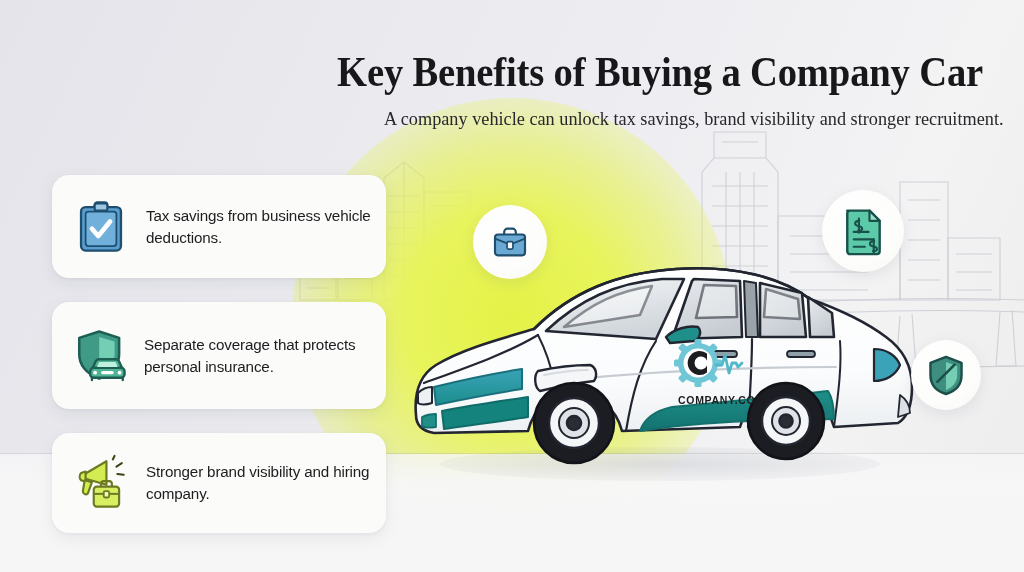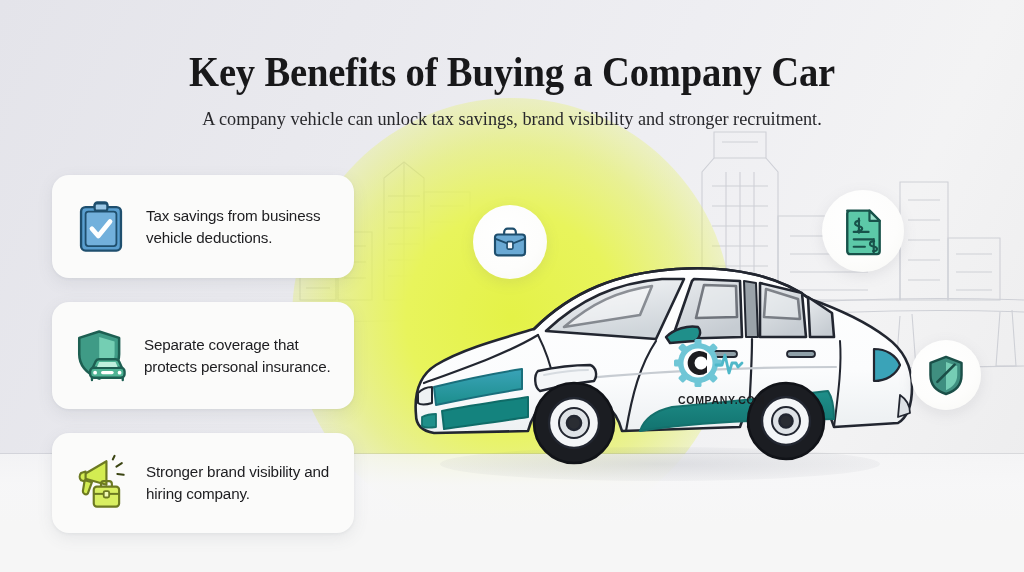--- a/index.html
+++ b/index.html
@@ -44,21 +44,21 @@
   
   .car-shadow {
     position:absolute; left:660px; top:464px;
     width:440px; height:34px;
     transform:translate(-50%,-50%);
     border-radius:50%;
     background:radial-gradient(ellipse at 50% 50%,rgba(120,125,140,.20) 0%,rgba(120,125,140,.09) 55%,rgba(120,125,140,0) 100%);
   }
 
   
-  .header { position:absolute; top:0; left:0; width:1024px; text-align:center; z-index:6; }
+  .header { position:absolute; top:0; left:0; width:1024px; text-align:right; z-index:6; }
   .title {
     font-family:"Liberation Serif", serif;
     font-weight:700;
     font-size:42px;
     letter-spacing:-.2px;
     color:#18181a;
     margin-top:48px;
     transform:scaleX(.92);
     white-space:nowrap;
   }
@@ -68,21 +68,21 @@
     color:#28282c;
     margin-top:12px;
     transform:scaleX(.96);
     white-space:nowrap;
   }
 
   
   .cards { position:absolute; left:52px; top:175px; z-index:7; }
   .card {
     position:relative;
-    width:302px;
+    width:334px;
     background:#fbfbfa;
     border-radius:17px;
     box-shadow:0 5px 16px rgba(90,95,110,.10), 0 1px 3px rgba(90,95,110,.07);
     display:flex; align-items:center;
     padding:16px 1px 16px 20px;
     gap:16px;
     margin-bottom:24px;
   }
   .card-1 { height:103px; }
   .card-2 { height:107px;gap:14px; }

